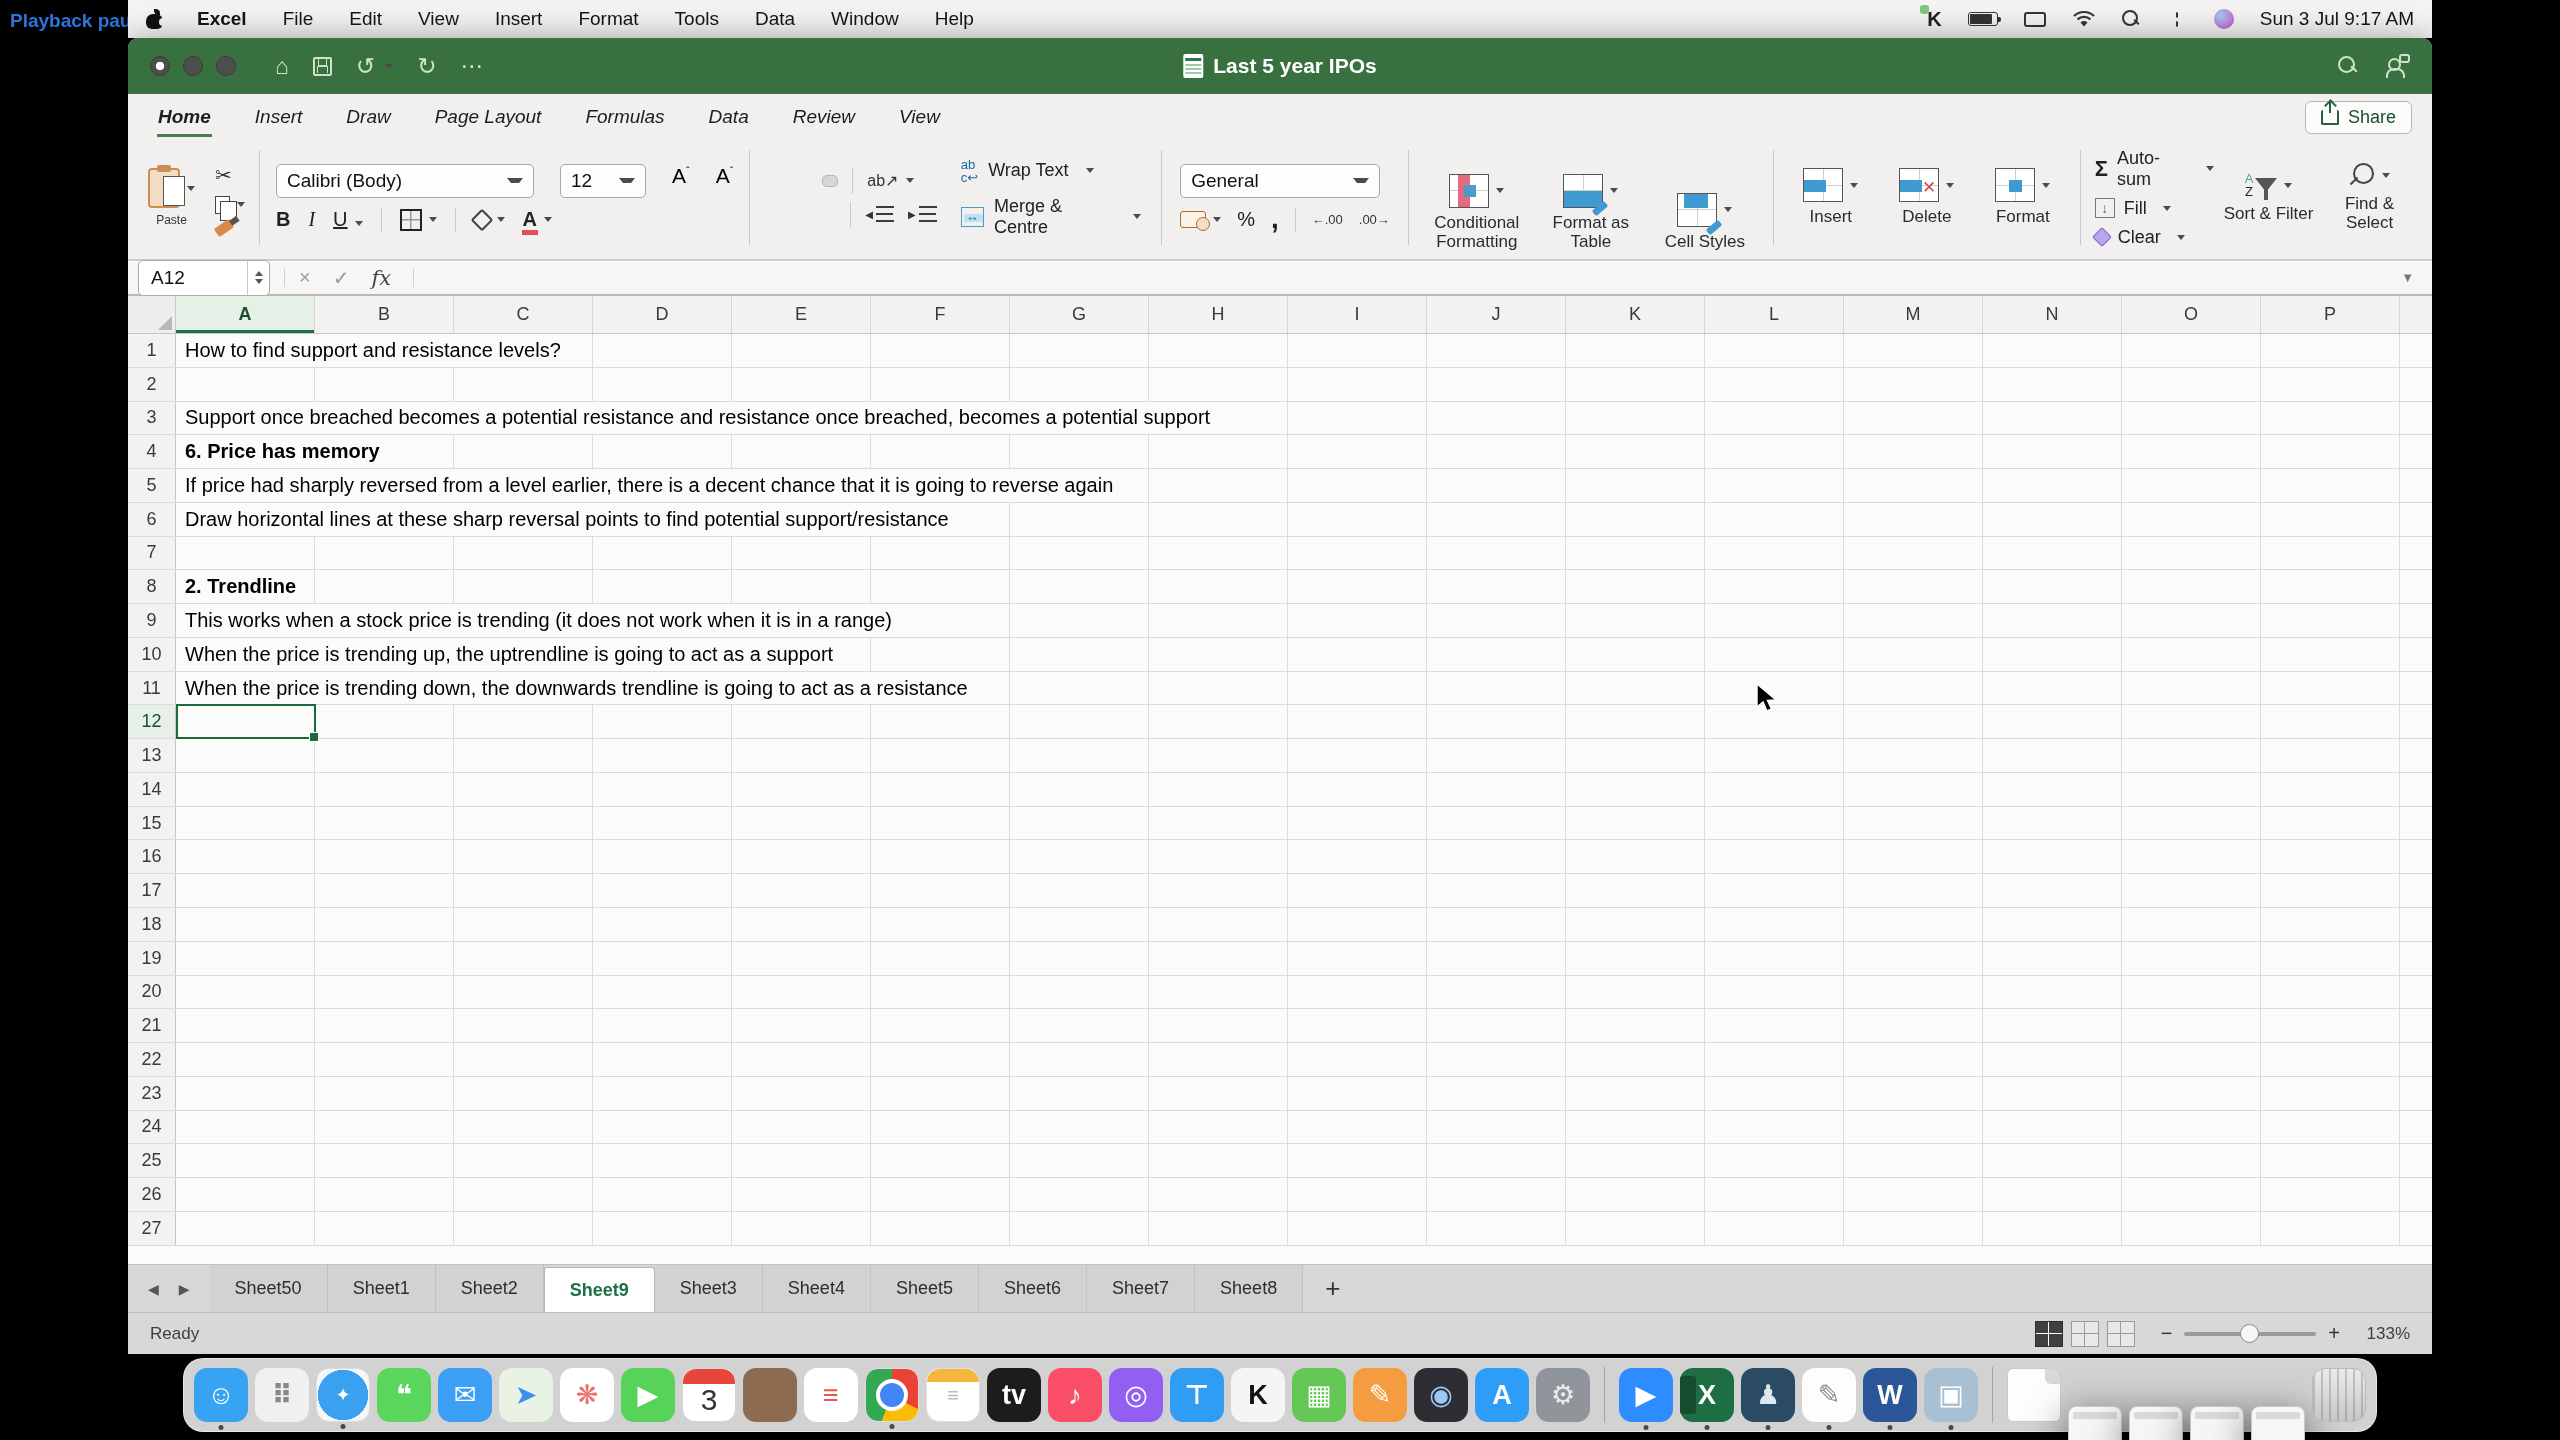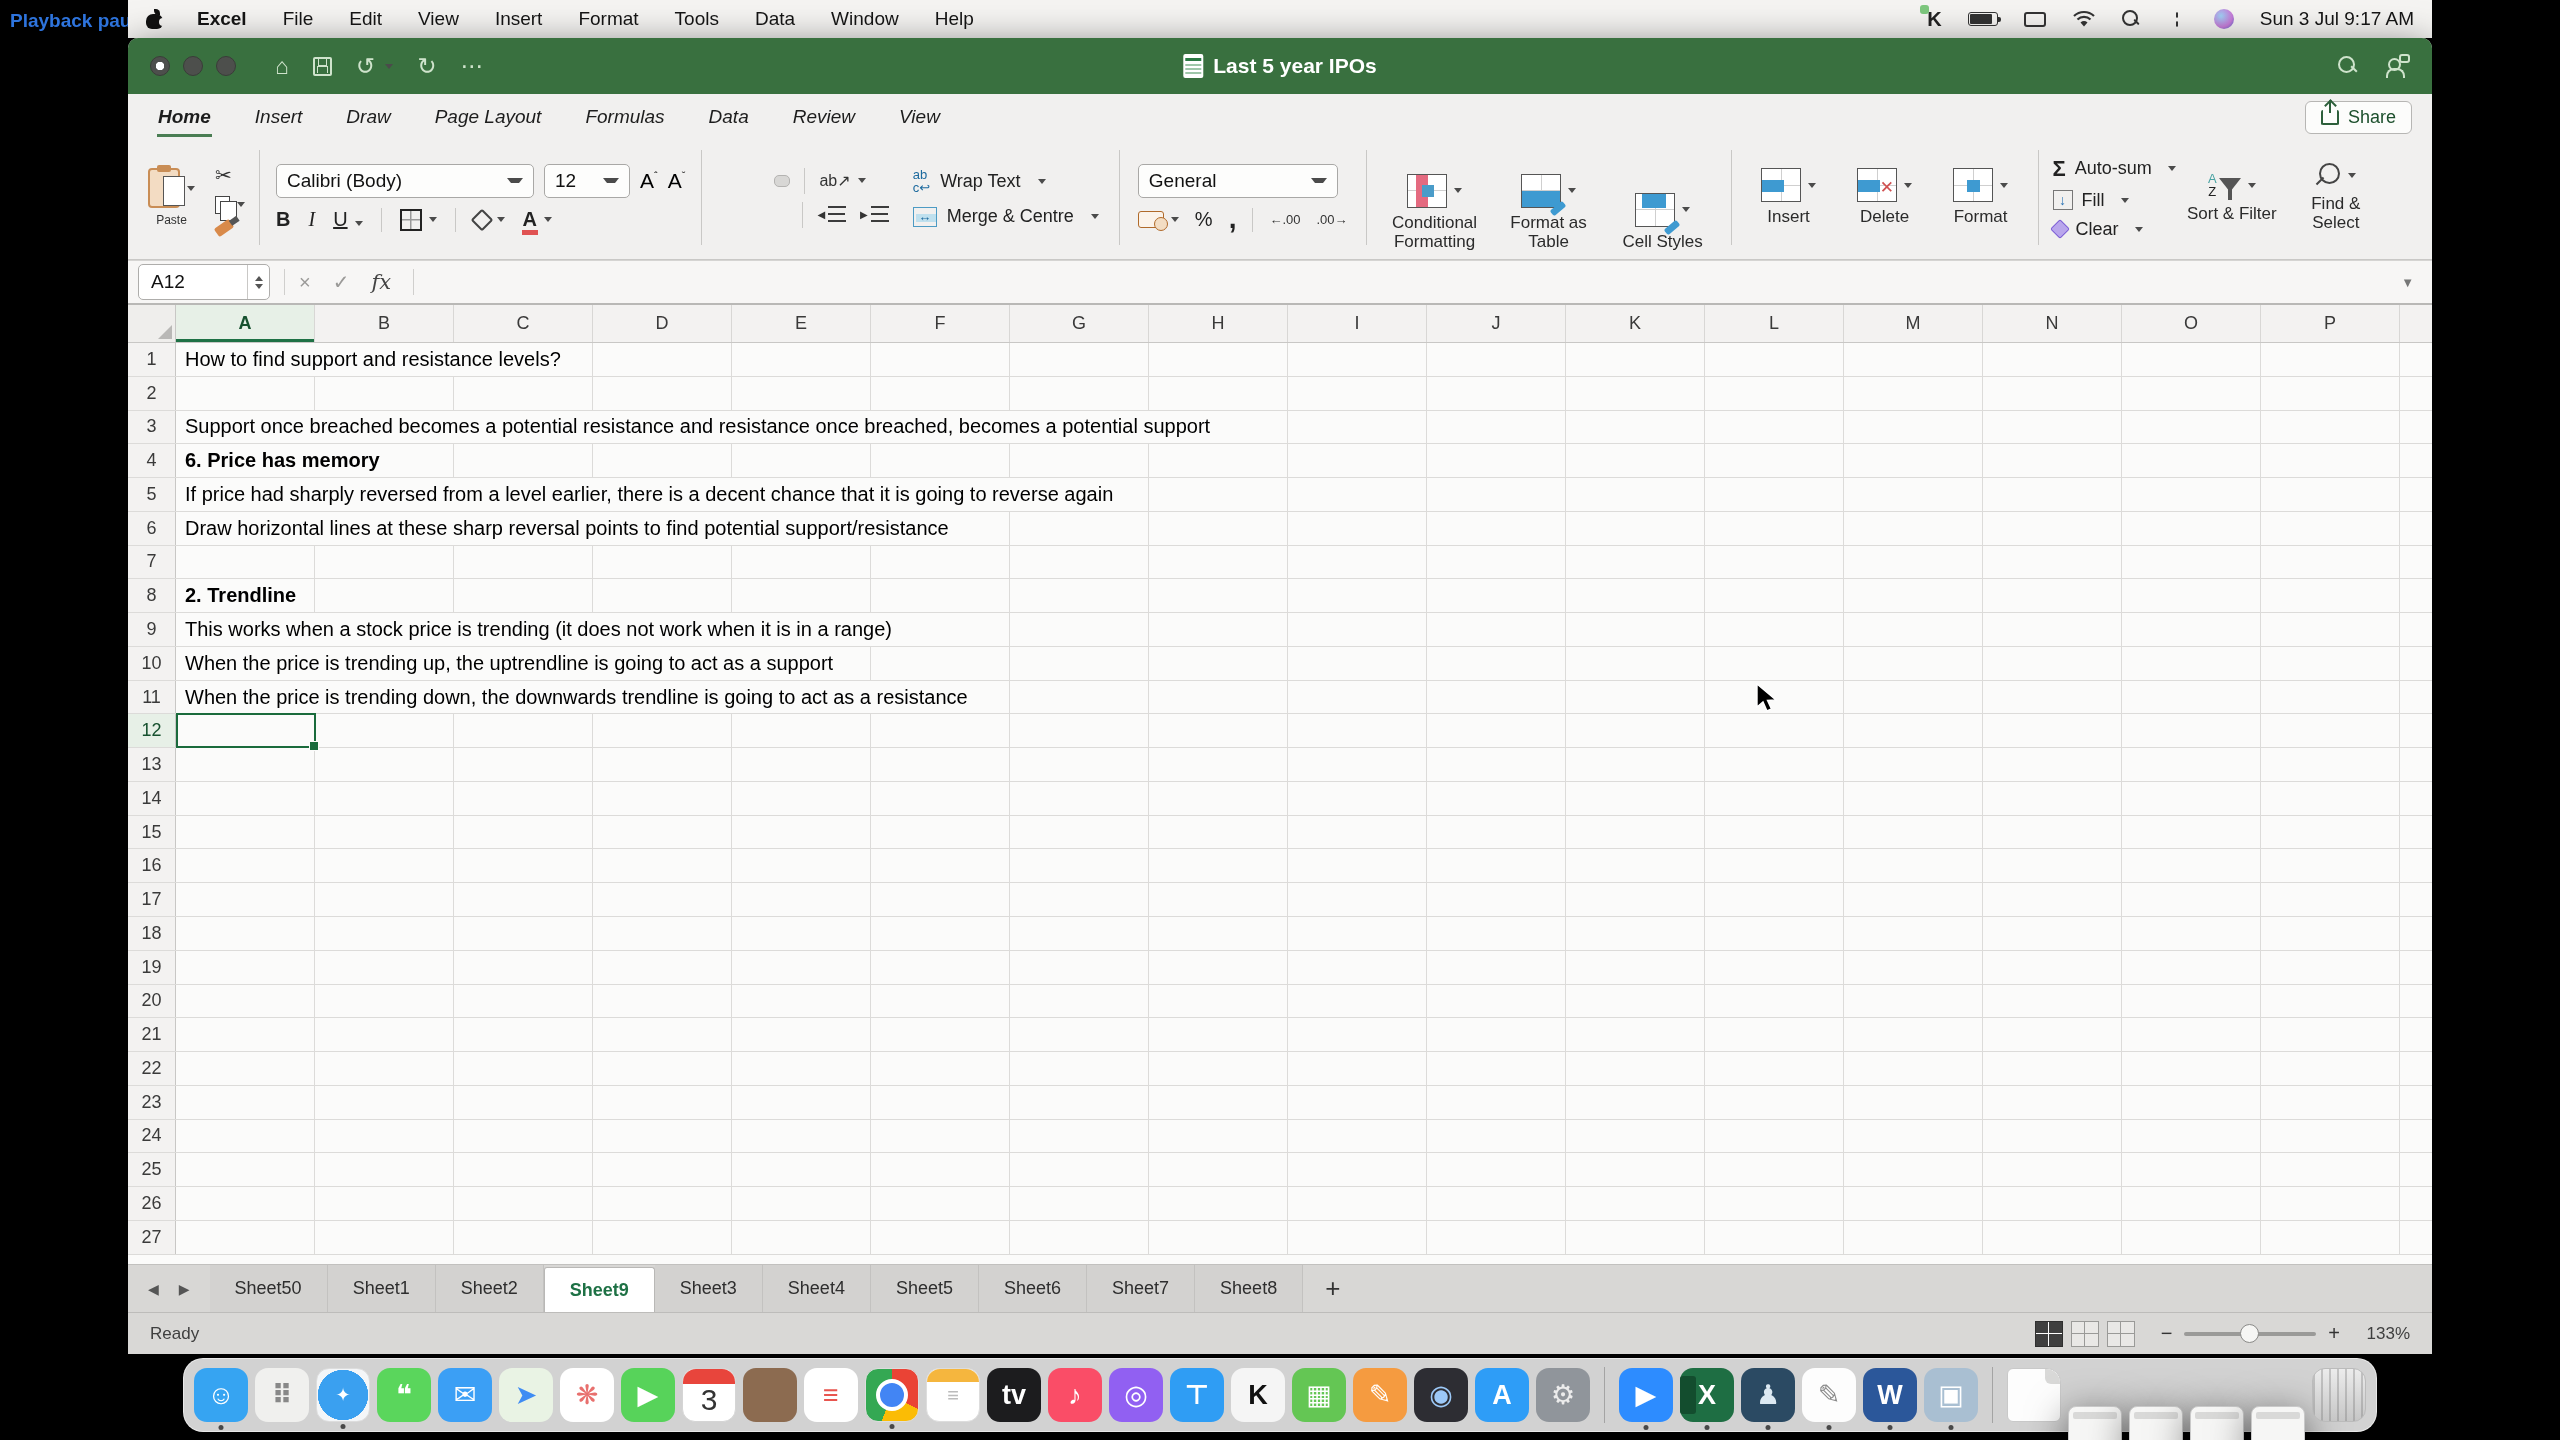--- a/index.html
+++ b/index.html
@@ -86,21 +86,21 @@
   .clipboard::after { content:""; position:absolute; right:-7px; top:6px; width:20px; height:28px; background:#fff; border:1.5px solid #555; }
   .clip-col { display:flex; flex-direction:column; justify-content:center; gap:9px; padding:0 8px; font-size:20px; color:#333; }
   .copy-ic { position:relative; width:15px; height:18px; border:1.7px solid #444; background:#fff; }
   .copy-ic::before { content:""; position:absolute; left:4px; top:4px; width:15px; height:18px; border:1.7px solid #444; background:#fff; }
   .fp-brush { width:18px; height:10px; background:#d98a4a; transform:rotate(-35deg); border-radius:2px; position:relative; }
   .fp-brush::after { content:""; position:absolute; right:-8px; top:2px; width:9px; height:6px; background:#555; }
 
   .font-group { display:flex; flex-direction:column; justify-content:center; gap:10px; padding:0 10px; }
   .selbox { display:flex; align-items:center; background:#fdfdfc; border:1px solid #a9a8a6; border-radius:5px; height:34px; padding:0 10px; font-size:19px; color:#111; }
   .selbox .chv { margin-left:auto; padding-left:8px; }
-  .font-row1 { display:flex; align-items:center; gap:10px; }
+  .font-row1 { display:flex; gap:26px; }
   .font-row2 { display:flex; align-items:center; gap:18px; font-size:20px; color:#222; }
   .fname { width:258px; }
   .fsize { width:86px; }
   .sizebtn { font-size:21px; position:relative; }
   .sizebtn sup { font-size:11px; }
   .bold-b { font-weight:800; }
   .ital-i { font-style:italic; font-family:"Liberation Serif","DejaVu Serif",serif; }
   .und-u { text-decoration:underline; }
   .border-ic { width:22px; height:22px; border:2.5px solid #222;
       background:linear-gradient(#9a9a9a 0 0) center/100% 1.5px no-repeat, linear-gradient(#9a9a9a 0 0) center/1.5px 100% no-repeat; }
@@ -160,21 +160,21 @@
   .az-ic { display:flex; align-items:center; gap:2px; }
   .az-ic .az { font-size:13px; line-height:1.05; color:#222; text-align:center; }
   .az-ic .az .a-top { color:#4aa3a3; }
   .funnel { width:0; height:0; border-left:11px solid transparent; border-right:11px solid transparent; border-top:14px solid #555; position:relative; }
   .funnel::after { content:""; position:absolute; left:-2px; top:-14px; width:4px; height:22px; background:#555; }
   .find-ic { position:relative; width:26px; height:26px; }
   .find-ic::before { content:""; position:absolute; left:4px; top:0; width:17px; height:17px; border:2px solid #444; border-radius:50%; }
   .find-ic::after { content:""; position:absolute; left:0; top:17px; width:10px; height:2px; background:#444; transform:rotate(135deg); }
 
   
-  .formula-bar { height:45px; background:#f7f6f5; border-top:1px solid #d5d4d2; border-bottom:2px solid #b9b8b6; display:flex; align-items:center; padding:0 10px; }
+  .formula-bar { height:36px; background:#f7f6f5; border-top:1px solid #d5d4d2; border-bottom:2px solid #b9b8b6; display:flex; align-items:center; padding:0 10px; }
   .name-box { width:132px; height:36px; background:#fff; border:1px solid #aeadab; border-radius:5px; display:flex; align-items:center; font-size:19px; color:#111; padding-left:12px; position:relative; }
   .stepper { margin-left:auto; width:22px; height:100%; border-left:1px solid #c9c8c6; display:flex; flex-direction:column; align-items:center; justify-content:center; gap:3px; }
   .stepper i { width:0; height:0; border-left:4px solid transparent; border-right:4px solid transparent; display:block; }
   .stepper .up { border-bottom:5px solid #555; }
   .stepper .dn { border-top:5px solid #555; }
   .fb-divider { width:1px; height:60%; background:#d0cfcd; margin:0 14px; }
   .fb-ic { font-size:20px; color:#9b9a98; margin-right:22px; }
   .fb-fx { font-family:"DejaVu Serif","Liberation Serif",serif; font-style:italic; color:#444; font-size:21px; }
   .fb-input { flex:1; height:100%; font-size:19px; color:#111; display:flex; align-items:center; padding-left:14px; }
   .fb-drop { color:#777; font-size:13px; padding:0 8px; }

